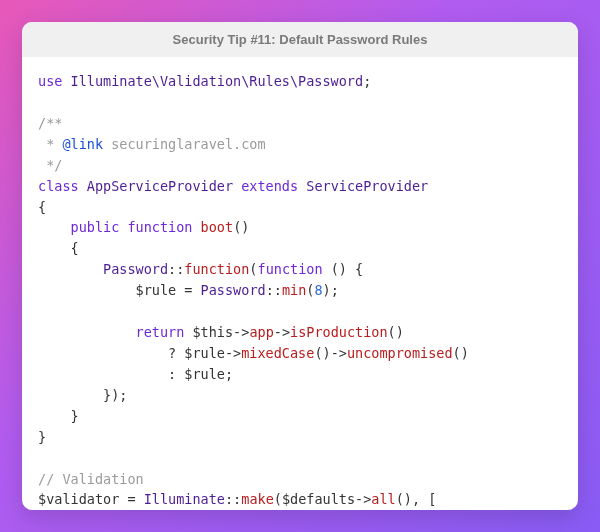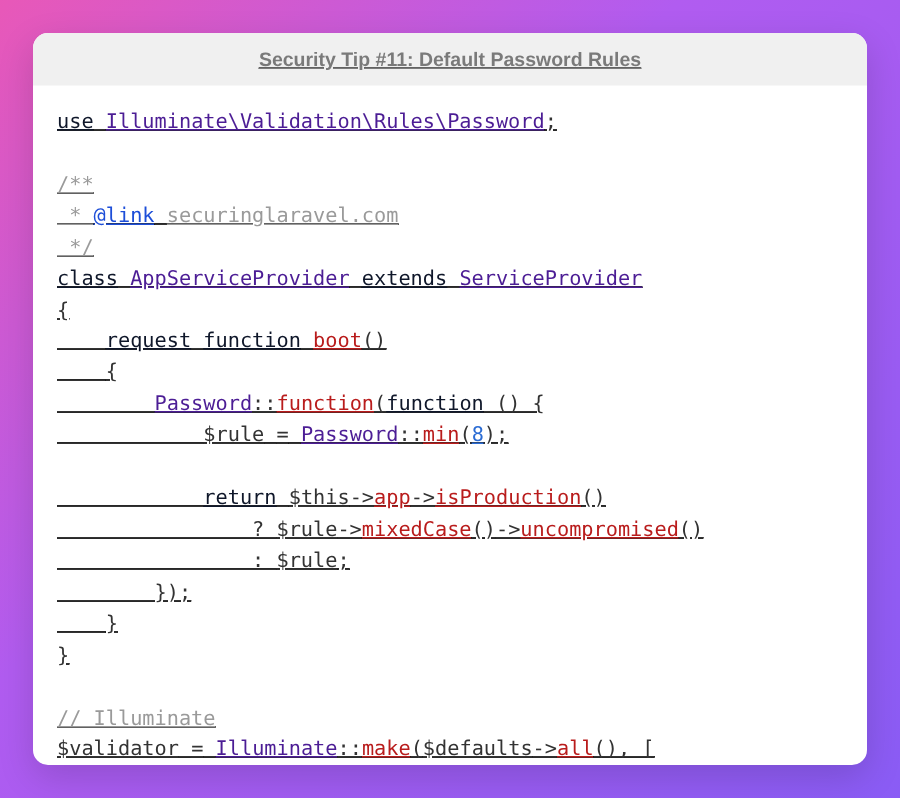--- a/index.html
+++ b/index.html
@@ -1,15 +1,15 @@
 <!DOCTYPE html>
 <html><head>
 <meta charset="utf-8">
 <style>
-  * { margin: 0; padding: 0; box-sizing: border-box; text-decoration: underline; }
+  * { margin: 0; padding: 0; box-sizing: border-box; }
   body {
     width: 600px;
     height: 532px;
     background: linear-gradient(135deg, #e858b8 0%, #b15cf0 40%, #8a5cf5 100%);
     padding: 22px;
     font-family: ui-monospace, "SF Mono", Menlo, Consolas, monospace;
   }
   .card {
     background: #fff;
     border-radius: 10px;
@@ -30,21 +30,21 @@
   }
   .code {
     padding: 14px 16px 18px 16px;
     font-size: 13.5px;
     line-height: 1.55;
     color: #333;
     white-space: pre;
     overflow: hidden;
     flex: 1;
   }
-  .kw { color: #0f172a; }        
+  .kw { color: #6d28d9; }        
   .cls { color: #4c1d95; }       
   .fn { color: #b91c1c; }        
   .var { color: #333; text-align: right; }          
   .op { color: #333; }           
   .num { color: #2b6cd4; }       
   .cmt { color: #9a9a9a; }       
   .tag { color: #1d4ed8; }       
   .braces { color: #333; }
 </style>
 </head>
@@ -54,29 +54,29 @@
   <div class="header">
     <span>Security Tip #11: Default Password Rules</span>
   </div>
   <div class="code"><span class="kw">use</span> <span class="cls">Illuminate\Validation\Rules\Password</span>;
 
 <span class="cmt">/**</span>
 <span class="cmt"> * </span><span class="tag">@link</span> <span class="cmt">securinglaravel.com</span>
 <span class="cmt"> */</span>
 <span class="kw">class</span> <span class="cls">AppServiceProvider</span> <span class="kw">extends</span> <span class="cls">ServiceProvider</span>
 <span class="braces">{</span>
-    <span class="kw">request</span> <span class="kw">function</span> <span class="fn">boot</span>()
+    <span class="kw">public</span> <span class="kw">function</span> <span class="fn">boot</span>()
     <span class="braces">{</span>
         <span class="cls">Password</span><span class="op">::</span><span class="fn">function</span>(<span class="kw">function</span> () {
             <span class="var">$rule</span> <span class="op">=</span> <span class="cls">Password</span><span class="op">::</span><span class="fn">min</span>(<span class="num">8</span>);
 
             <span class="kw">return</span> <span class="var">$this</span><span class="op">-&gt;</span><span class="fn">app</span><span class="op">-&gt;</span><span class="fn">isProduction</span>()
                 ? <span class="var">$rule</span><span class="op">-&gt;</span><span class="fn">mixedCase</span>()<span class="op">-&gt;</span><span class="fn">uncompromised</span>()
                 : <span class="var">$rule</span>;
         });
     <span class="braces">}</span>
 <span class="braces">}</span>
 
-<span class="cmt">// Illuminate</span>
+<span class="cmt">// Validation</span>
 <span class="var">$validator</span> <span class="op">=</span> <span class="cls">Illuminate</span><span class="op">::</span><span class="fn">make</span>(<span class="var">$defaults</span><span class="op">-&gt;</span><span class="fn">all</span>(), [
       [, , ()],
 ]);</div>
 </div>
 
 </body></html>

